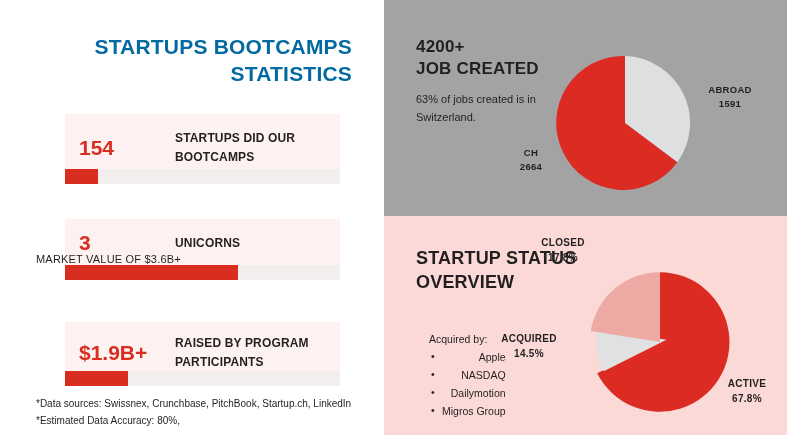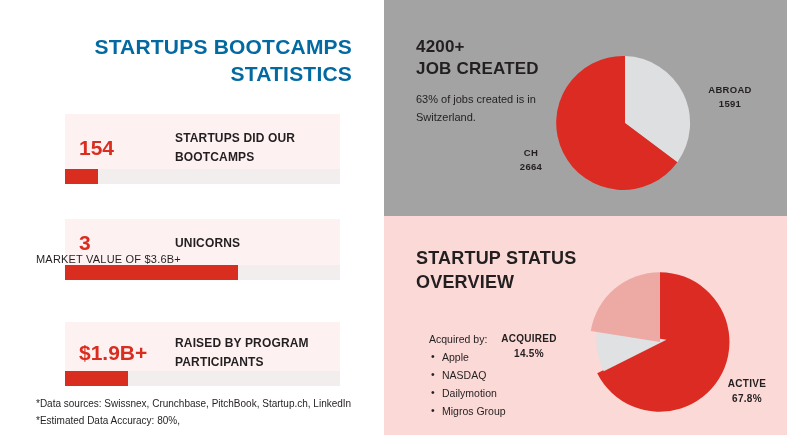--- a/index.html
+++ b/index.html
@@ -167,20 +167,21 @@
   }
   #acquired-by-title { margin-bottom: 7px; }
   #acquired-list {
     margin: 0;
     padding-left: 13px;
     list-style: none;
   }
   #acquired-list li {
     position: relative;
     margin-bottom: 7px;
+    text-align: right;
   }
   #acquired-list li::before {
     content: "\2022";
     position: absolute;
     left: -11px;
     top: -1px;
   }
   #status-pie {
     position: absolute;
     left: 204px; top: 54px;
@@ -294,20 +295,24 @@
 
     <svg id="status-pie" viewBox="0 0 200 200">
 
       <path fill="#dc2b22" d="M 100 100 L 100 3 A 97 97 0 1 1 12.8 143.5 Z"></path>
 
       <path fill="#dfe1e3" transform="translate(9,-3)" d="M 100 100 L 12.8 143.5 A 97 97 0 0 1 3.9 84.6 Z"></path>
 
       <path fill="#eda9a4" d="M 100 100 L 3.9 84.6 A 97 97 0 0 1 100 3 Z"></path>
     </svg>
 
+    <div class="pie-label status-label" id="label-closed">
+      <div>CLOSED</div>
+      <div>17.8%</div>
+    </div>
 
     <div class="pie-label status-label" id="label-acquired">
       <div>ACQUIRED</div>
       <div>14.5%</div>
     </div>
 
     <div class="pie-label status-label" id="label-active">
       <div>ACTIVE</div>
       <div>67.8%</div>
     </div>

